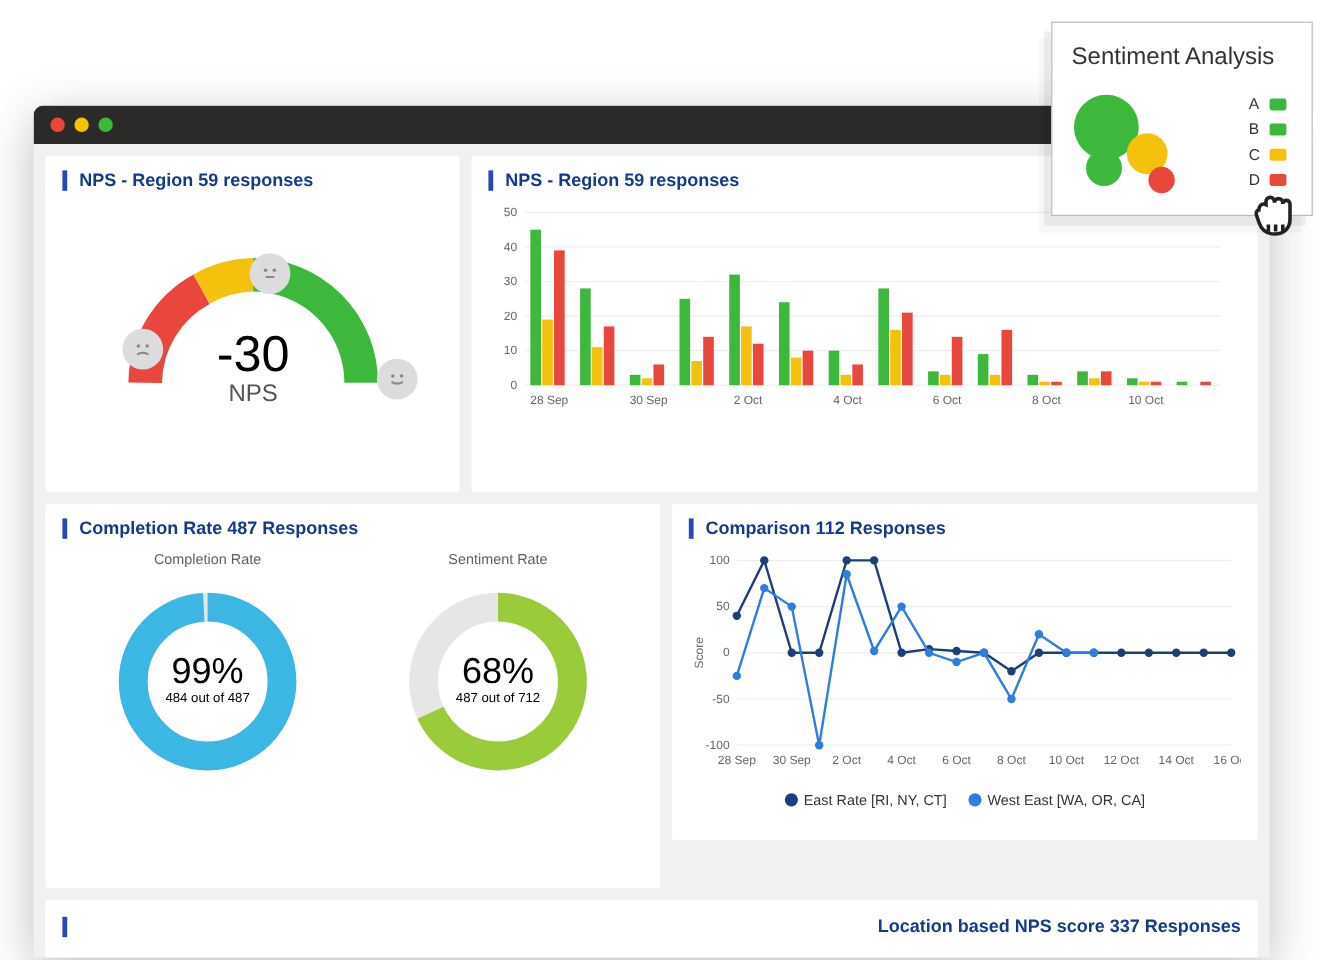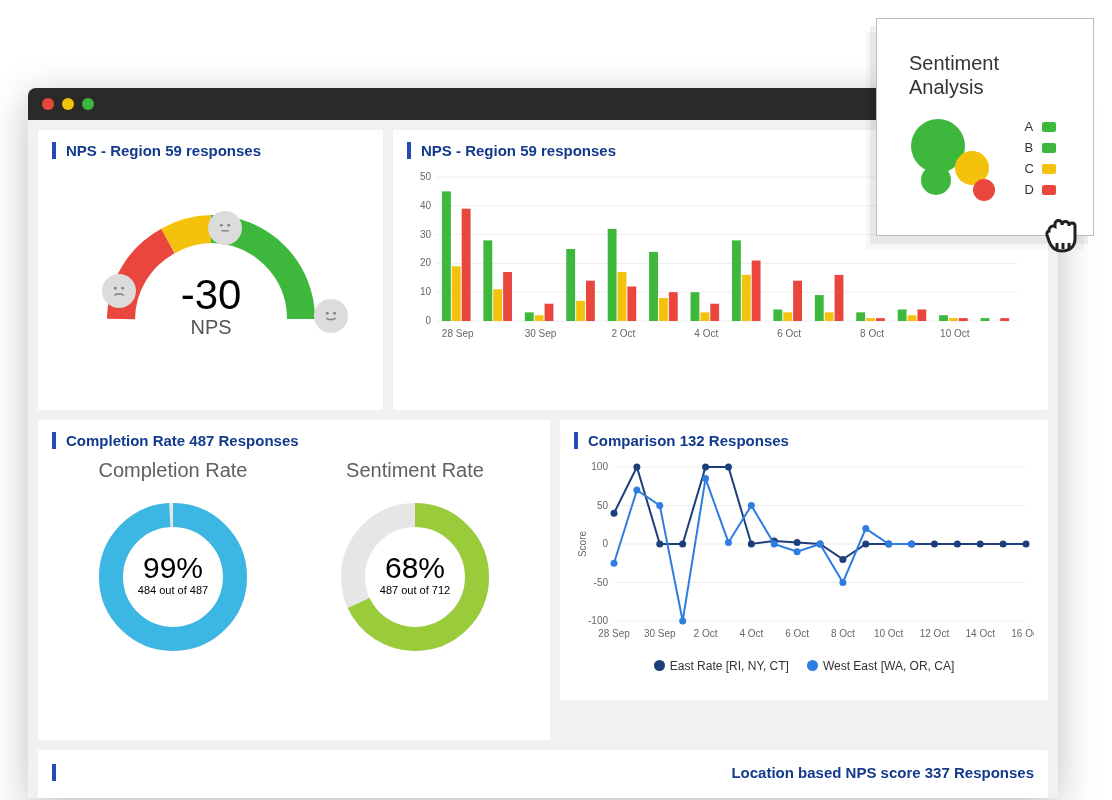--- a/index.html
+++ b/index.html
@@ -33,25 +33,25 @@
   .face-sad { left: 50px; top: 105px; }
   .face-neut { left: 156px; top: 42px; }
   .face-happy { left: 262px; top: 130px; }
   .axis-lbl { font-size: 10px; fill: #666; }
   .legend { display:flex; justify-content:center; gap:18px; font-size:12px; color:#333; margin-top:6px;}
   .sw { width:11px; height:11px; border-radius:50%; display:inline-block; margin-right:5px; vertical-align:-1px;}
   .sw.sq { border-radius: 2px; width:14px; height:10px;}
   
   .rates-body { display:flex; justify-content: space-around; margin-top: 10px;}
   .donut-block { text-align:center; }
-  .donut-title { color:#606060; font-size:20px; margin-bottom:10px; font-weight:400;}
+  .donut-title { color:#606060; font-size:12px; margin-bottom:10px; font-weight:400;}
   .donut-val { font-size:30px; font-weight:400; color:#333;}
   .donut-sub { font-size:11px; color:#888;}
   
-  .sentiment { position:absolute; right:18px; top:18px; width:218px; background:#fff; border:1px solid #bbb; padding:32px; z-index:10; box-shadow: -6px 8px 0 rgba(0,0,0,.06), -10px 14px 0 rgba(0,0,0,.03); }
+  .sentiment { position:absolute; right:18px; top:18px; width:218px; background:#fff; border:1px solid #bbb; padding:16px; z-index:10; box-shadow: -6px 8px 0 rgba(0,0,0,.06), -10px 14px 0 rgba(0,0,0,.03); }
   .sentiment h3 { font-size:20px; font-weight:500; color:#333; line-height:1.2; margin-bottom:14px;}
   .sent-body { display:flex; justify-content:space-between; align-items:flex-end;}
   .bubbles { position:relative; width:100px; height:90px;}
   .bub { position:absolute; border-radius:50%;}
   .sent-leg { font-size:13px; color:#333;}
   .sent-leg div { display:flex; align-items:center; justify-content:space-between; gap:8px; margin-bottom:6px;}
   .cursor-hand { position:absolute; right:6px; bottom:-20px; width:48px; height:48px;}
 </style>
 </head>
 <body>
@@ -224,21 +224,21 @@
               <circle cx="85" cy="85" r="62" stroke="#e6e6e6" stroke-width="24" fill="none"></circle>
               <circle id="d2" cx="85" cy="85" r="62" stroke="#9acb3b" stroke-width="24" fill="none" transform="rotate(-90 85 85)" stroke-dasharray="264.89909255069136 389.55748904513433"></circle>
               <text x="85" y="86" text-anchor="middle" class="donut-val">68%</text>
               <text x="85" y="102" text-anchor="middle" class="donut-sub">487 out of 712</text>
             </svg>
           </div>
         </div>
       </div>
 
       <div class="card comp-card">
-        <div class="card-title">Comparison 132 Responses</div>
+        <div class="card-title">Comparison 112 Responses</div>
         <svg id="line-svg" width="460" height="190">
             <line x1="40" y1="162" x2="452" y2="162" stroke="#eee"></line>
             <text x="34" y="165" text-anchor="end" class="axis-lbl">-100</text>
             <line x1="40" y1="123.5" x2="452" y2="123.5" stroke="#eee"></line>
             <text x="34" y="126.5" text-anchor="end" class="axis-lbl">-50</text>
             <line x1="40" y1="85" x2="452" y2="85" stroke="#eee"></line>
             <text x="34" y="88" text-anchor="end" class="axis-lbl">0</text>
             <line x1="40" y1="46.5" x2="452" y2="46.5" stroke="#eee"></line>
             <text x="34" y="49.5" text-anchor="end" class="axis-lbl">50</text>
             <line x1="40" y1="8" x2="452" y2="8" stroke="#eee"></line>

